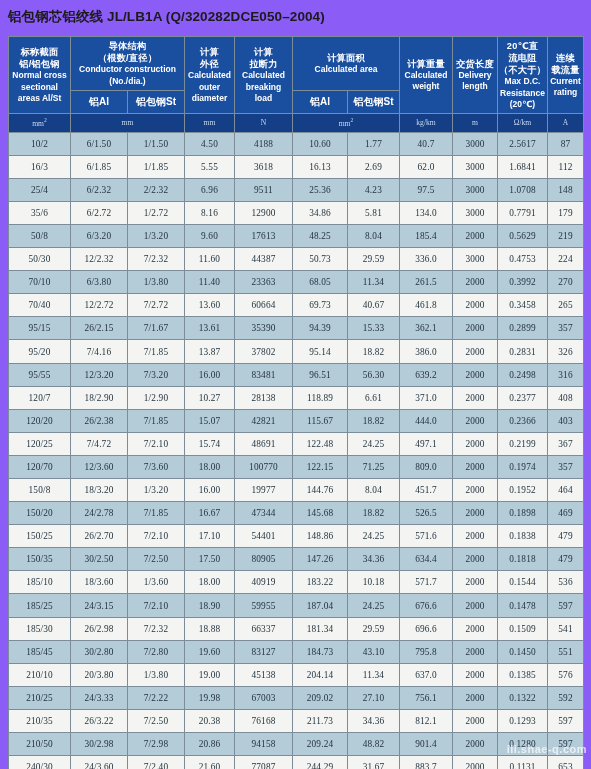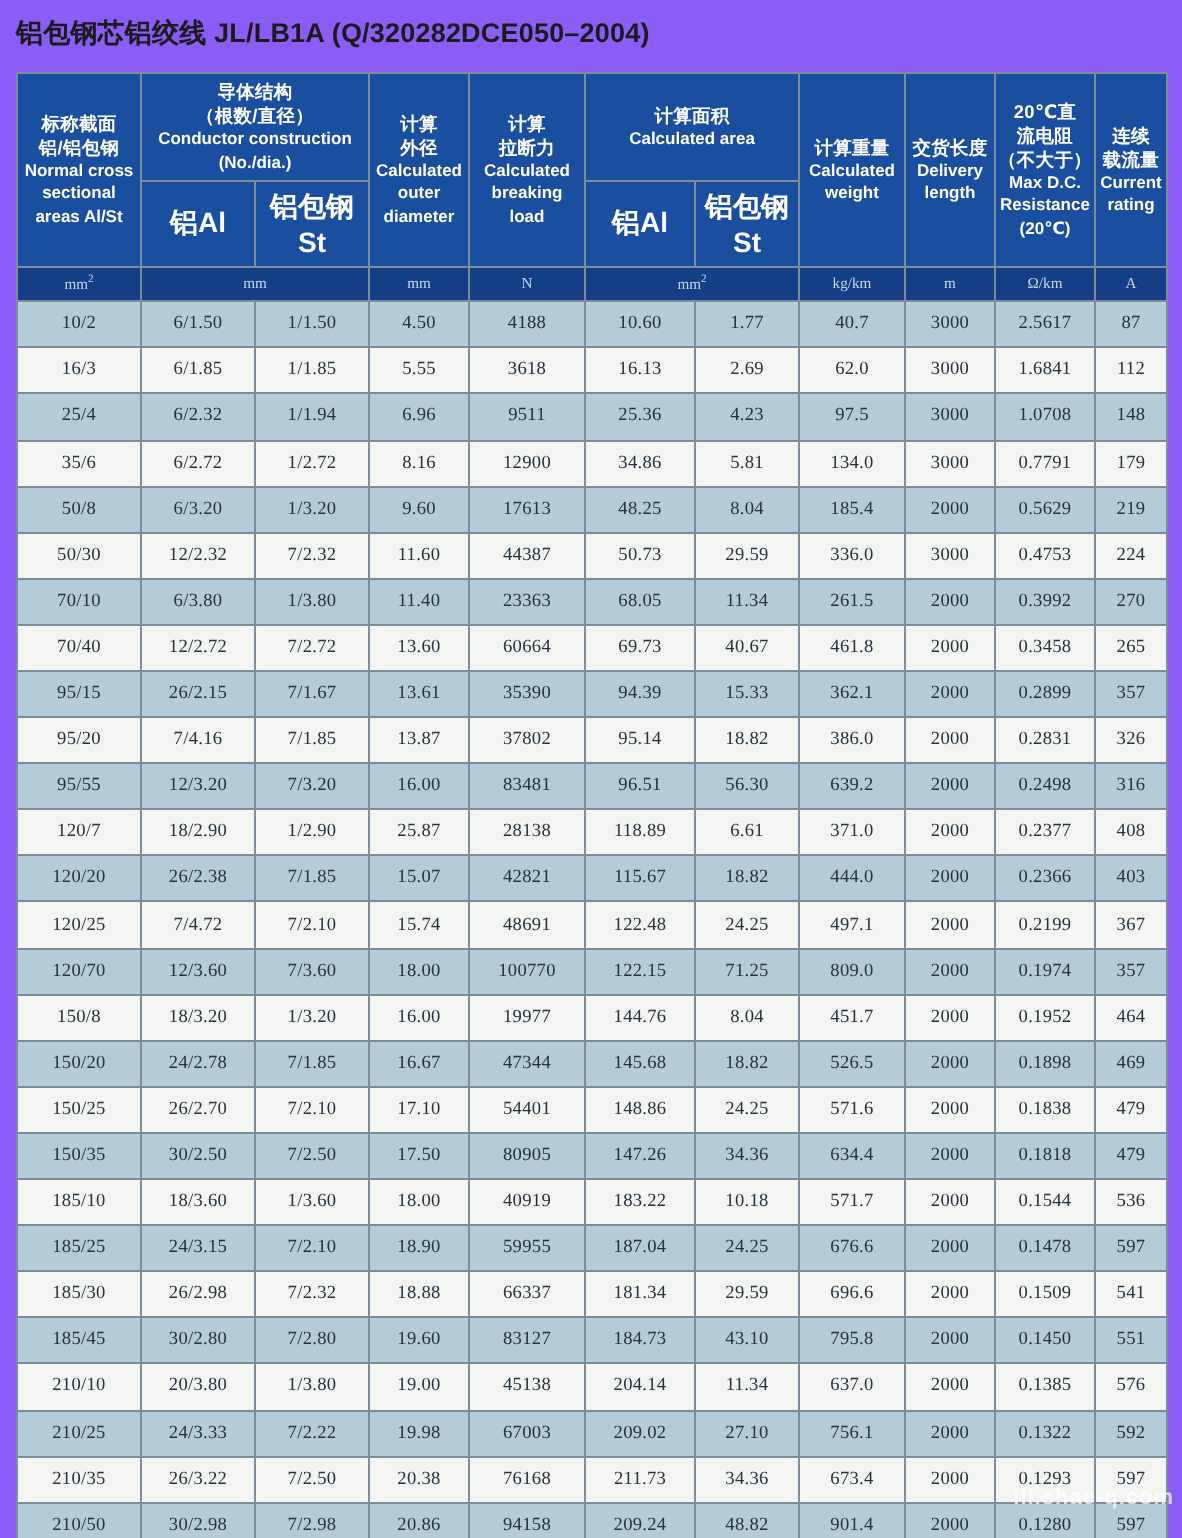--- a/index.html
+++ b/index.html
@@ -55,21 +55,21 @@
     letter-spacing: 0.2px;
   }
   thead th.hd .en {
     display: block;
     font-size: 8.5px;
     letter-spacing: 0px;
   }
   thead th.sub {
     background: #1a4fa0;
     color: #ffffff;
-    font-size: 14px;
+    font-size: 10px;
     font-weight: 700;
     padding: 4px 1px;
   }
   thead th.unit {
     background: #143f86;
     color: #c9d8ef;
     font-size: 7.6px;
     font-weight: 400;
     padding: 3px 1px 4px 1px;
     font-family: "Liberation Serif", "DejaVu Serif", serif;
@@ -206,21 +206,21 @@
             <td>16.13</td>
             <td>2.69</td>
             <td>62.0</td>
             <td>3000</td>
             <td>1.6841</td>
             <td>112</td>
           </tr>
           <tr class="odd">
             <td>25/4</td>
             <td>6/2.32</td>
-            <td>1/1.94</td>
+            <td>2/2.32</td>
             <td>6.96</td>
             <td>9511</td>
             <td>25.36</td>
             <td>4.23</td>
             <td>97.5</td>
             <td>3000</td>
             <td>1.0708</td>
             <td>148</td>
           </tr>
           <tr class="even">
@@ -324,21 +324,21 @@
             <td>56.30</td>
             <td>639.2</td>
             <td>2000</td>
             <td>0.2498</td>
             <td>316</td>
           </tr>
           <tr class="even">
             <td>120/7</td>
             <td>18/2.90</td>
             <td>1/2.90</td>
-            <td>25.87</td>
+            <td>10.27</td>
             <td>28138</td>
             <td>118.89</td>
             <td>6.61</td>
             <td>371.0</td>
             <td>2000</td>
             <td>0.2377</td>
             <td>408</td>
           </tr>
           <tr class="odd">
             <td>120/20</td>
@@ -510,21 +510,21 @@
             <td>592</td>
           </tr>
           <tr class="even">
             <td>210/35</td>
             <td>26/3.22</td>
             <td>7/2.50</td>
             <td>20.38</td>
             <td>76168</td>
             <td>211.73</td>
             <td>34.36</td>
-            <td>673.4</td>
+            <td>812.1</td>
             <td>2000</td>
             <td>0.1293</td>
             <td>597</td>
           </tr>
           <tr class="odd">
             <td>210/50</td>
             <td>30/2.98</td>
             <td>7/2.98</td>
             <td>20.86</td>
             <td>94158</td>

